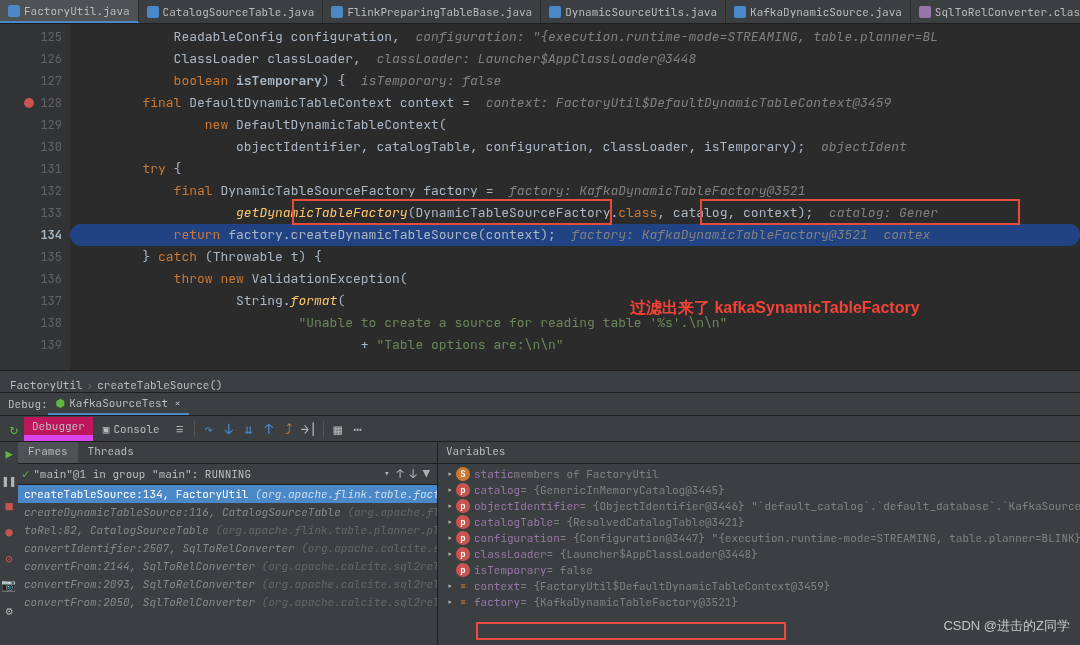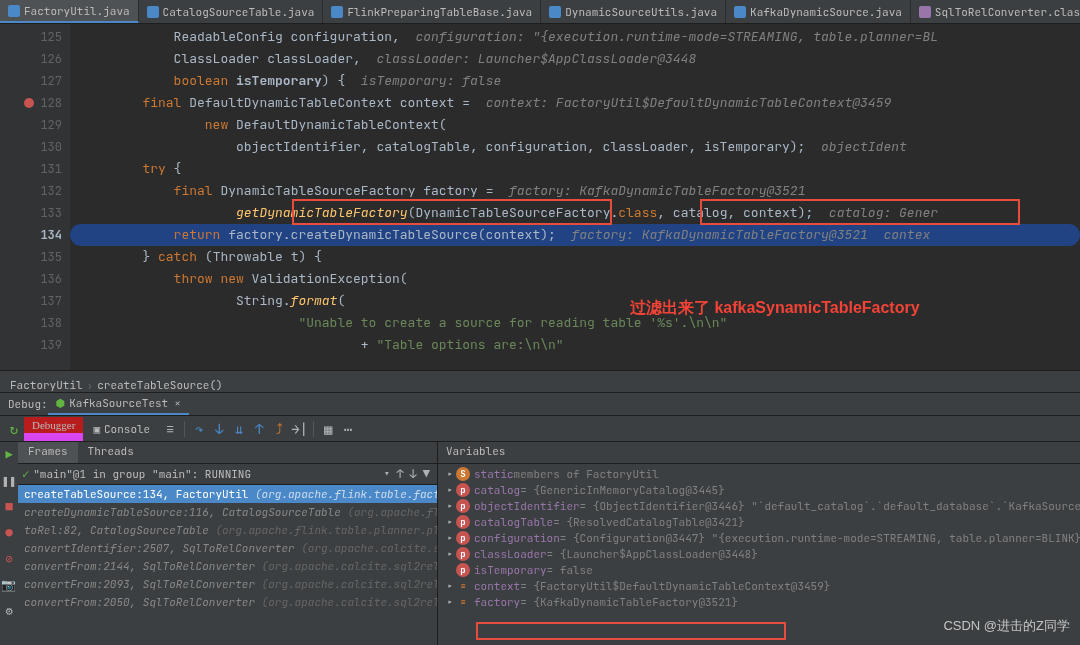--- a/index.html
+++ b/index.html
@@ -43,21 +43,21 @@
 .crumb { background: #3c3f41; height: 22px; display: flex; align-items: flex-end; padding: 0 10px; font-size: 11px; color: #bbbbbb; border-top: 1px solid #1e1e1e; }
 .crumb span { margin-right: 4px; }
 .crumb .sep { color: #666; }
 
 .debug-hdr { background: #3c3f41; height: 24px; display: flex; align-items: center; padding: 0 8px; font-size: 11px; color: #bbbbbb; border-top: 1px solid #1e1e1e; border-bottom: 1px solid #1e1e1e; }
 .debug-hdr .dtab { display: flex; align-items: center; padding: 0 8px; height: 100%; border-bottom: 2px solid #4a88c7; }
 .bug-icon { color: #62b543; margin-right: 4px; }
 
 .toolbar { background: #3c3f41; height: 26px; display: flex; align-items: center; padding: 0 4px; border-bottom: 1px solid #1e1e1e; }
 .tb-btn { padding: 2px 8px; margin-right: 2px; color: #bbbbbb; font-size: 11px; cursor: pointer; display: flex; align-items: center; }
-.tb-btn.active { background: #b91c1c; border-bottom: 8px solid #d946ef; font-family: Liberation Serif, serif; }
+.tb-btn.active { background: #be185d; border-bottom: 6px solid #d946ef; }
 .tb-ic { width: 16px; color: #afb1b3; text-align: center; cursor: pointer; margin: 0 2px; font-size: 14px; }
 .tb-sep { width: 1px; height: 16px; background: #555; margin: 0 4px; }
 
 .debug-body { display: flex; height: 203px; background: #3c3f41; }
 .left-ctrl { width: 28px; background: #3c3f41; display: flex; flex-direction: column; align-items: center; padding-top: 4px; gap: 8px; }
 .ctrl-btn { width: 18px; height: 18px; display: flex; align-items: center; justify-content: center; cursor: pointer; }
 .green { color: #62b543; }
 .gray { color: #afb1b3; }
 .red { color: #c75450; }
 .frames-panel { width: 420px; border-right: 1px solid #1e1e1e; display: flex; flex-direction: column; }

